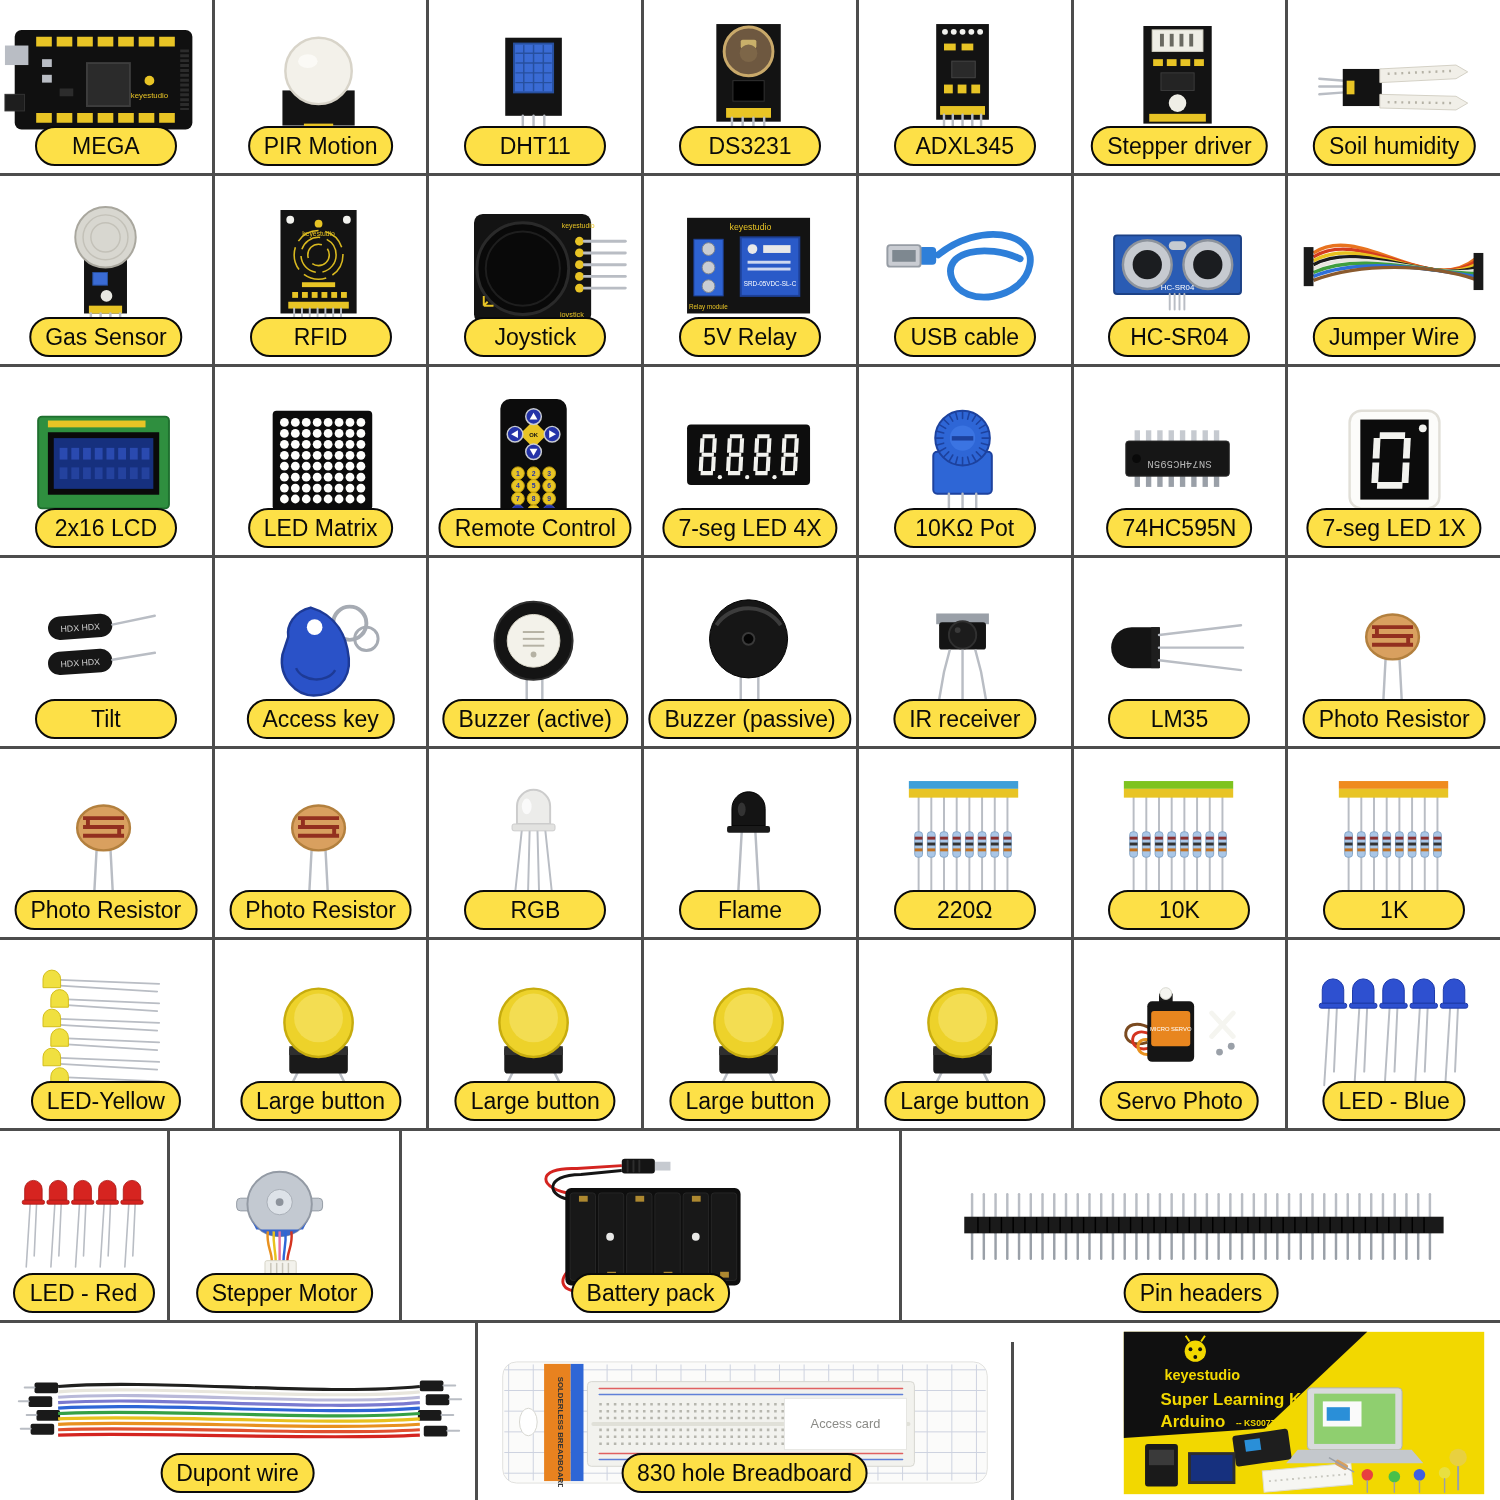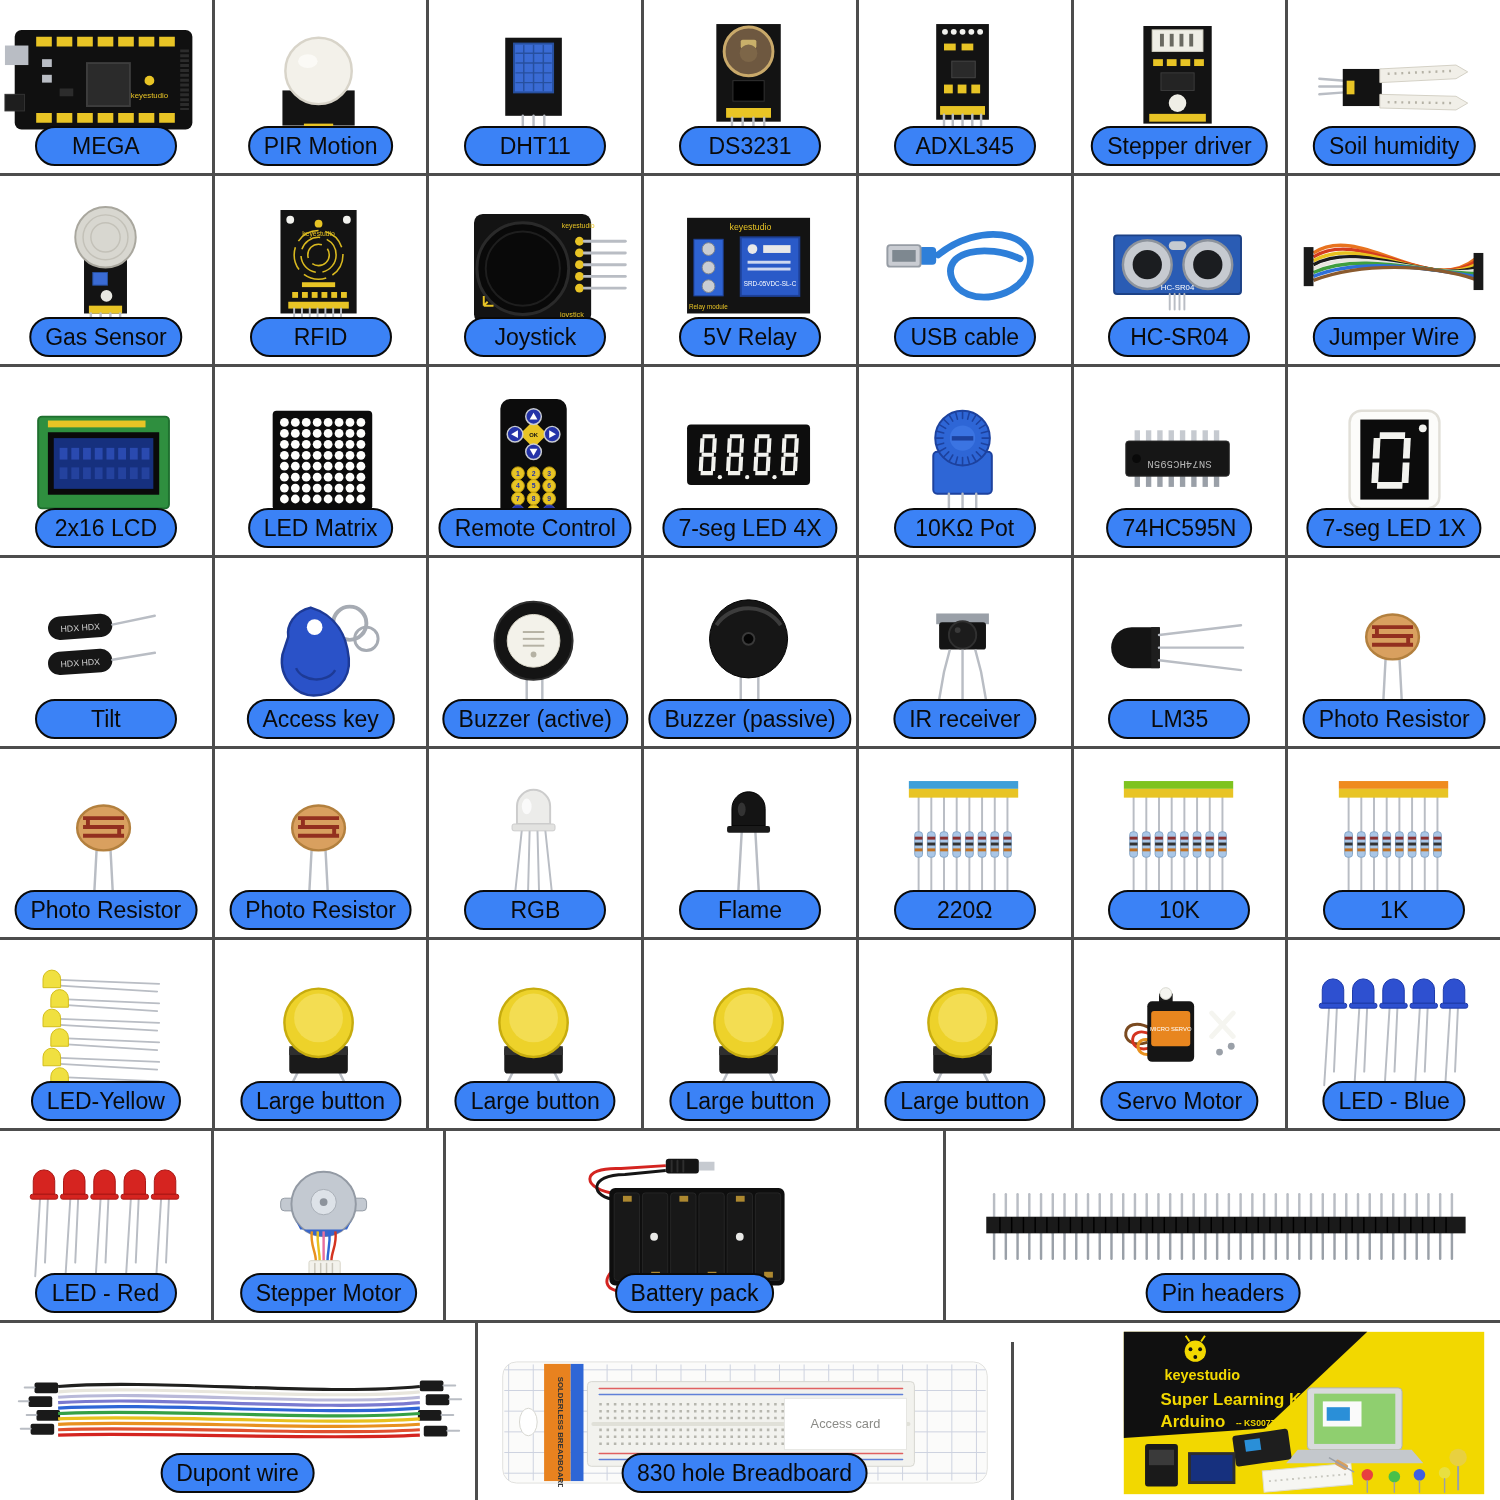--- a/index.html
+++ b/index.html
@@ -19,21 +19,21 @@
   .cell:last-child{border-right:none;}
   .grid-row.r7 .cell{border-bottom:none;}
   .cell.borderless{border:none;}
   .art{
     flex:1 1 auto;width:100%;display:flex;align-items:center;justify-content:center;
     overflow:hidden;padding-top:2px;box-sizing:border-box;
   }
   .cell.kit .art{justify-content:flex-end;padding-right:10px;align-items:center;}
   .label-pill{
     position:absolute;bottom:7px;left:50%;transform:translateX(-50%);
-    background:#3b82f6;border:2.5px solid #0a0a0a;border-radius:26px;
+    background:#fde047;border:2.5px solid #0a0a0a;border-radius:26px;
     padding:5px 14px;min-width:142px;box-sizing:border-box;
     font-size:23px;color:#0a0a0a;text-align:center;white-space:nowrap;line-height:1.15;
   }
   svg{display:block;}
 </style>
 </head>
 <body>
 
 <div id="canvas">
   <div id="grid">
@@ -962,21 +962,21 @@
  <rect x="76" y="44" width="40" height="36" rx="3" fill="#e8861f"></rect>
  <text x="96" y="64" font-size="6" fill="#fff" text-anchor="middle">MICRO SERVO</text>
  <g stroke="#f5f5f0" stroke-width="5" stroke-linecap="round">
   <line x1="138" y1="46" x2="160" y2="70"></line>
                 <line x1="160" y1="46" x2="138" y2="70"></line>
  </g>
  <circle cx="146" cy="86" r="3.5" fill="#9aa0a8"></circle>
               <circle cx="158" cy="80" r="3.5" fill="#9aa0a8"></circle>
 </svg>
           </div>
-          <div class="label-pill">Servo Motor</div>
+          <div class="label-pill">Servo Photo</div>
         </div>
         <div class="cell eq">
           <div class="art">
             <svg viewBox="0 0 210 138" width="205" height="135">
               <line x1="38" y1="40" x2="33" y2="120" stroke="#b9bdc4" stroke-width="2" stroke-linecap="round"></line>
               <line x1="46" y1="40" x2="43" y2="106" stroke="#b9bdc4" stroke-width="2" stroke-linecap="round"></line>
               <path d="M31 36 L31 22 A11 11 0 0 1 53 22 L53 36 Z" fill="#2e50d0" stroke="#1b38a8"></path>
               <rect x="28" y="36" width="28" height="5" rx="2" fill="#2e50d0" stroke="#1b38a8"></rect>
               <line x1="69" y1="40" x2="64" y2="120" stroke="#b9bdc4" stroke-width="2" stroke-linecap="round"></line>
               <line x1="77" y1="40" x2="74" y2="106" stroke="#b9bdc4" stroke-width="2" stroke-linecap="round"></line>
@@ -993,21 +993,21 @@
               <line x1="162" y1="40" x2="157" y2="120" stroke="#b9bdc4" stroke-width="2" stroke-linecap="round"></line>
               <line x1="170" y1="40" x2="167" y2="106" stroke="#b9bdc4" stroke-width="2" stroke-linecap="round"></line>
               <path d="M155 36 L155 22 A11 11 0 0 1 177 22 L177 36 Z" fill="#2e50d0" stroke="#1b38a8"></path>
               <rect x="152" y="36" width="28" height="5" rx="2" fill="#2e50d0" stroke="#1b38a8"></rect>
             </svg>
           </div>
           <div class="label-pill">LED - Blue</div>
         </div>
       </div>
       <div class="grid-row r6">
-        <div class="cell" style="width: 214px;">
+        <div class="cell" style="width: 170px;">
           <div class="art">
             <svg viewBox="0 0 210 138" width="205" height="135">
               <line x1="38" y1="40" x2="33" y2="120" stroke="#b9bdc4" stroke-width="2" stroke-linecap="round"></line>
               <line x1="46" y1="40" x2="43" y2="106" stroke="#b9bdc4" stroke-width="2" stroke-linecap="round"></line>
               <path d="M31 36 L31 22 A11 11 0 0 1 53 22 L53 36 Z" fill="#d62420" stroke="#a81512"></path>
               <rect x="28" y="36" width="28" height="5" rx="2" fill="#d62420" stroke="#a81512"></rect>
               <line x1="69" y1="40" x2="64" y2="120" stroke="#b9bdc4" stroke-width="2" stroke-linecap="round"></line>
               <line x1="77" y1="40" x2="74" y2="106" stroke="#b9bdc4" stroke-width="2" stroke-linecap="round"></line>
               <path d="M62 36 L62 22 A11 11 0 0 1 84 22 L84 36 Z" fill="#d62420" stroke="#a81512"></path>
               <rect x="59" y="36" width="28" height="5" rx="2" fill="#d62420" stroke="#a81512"></rect>

